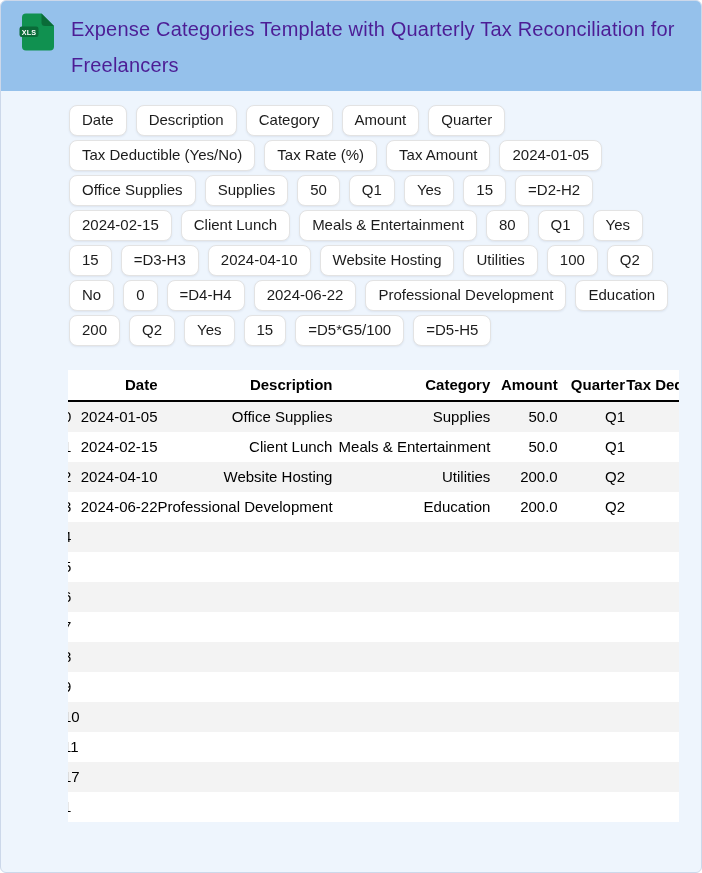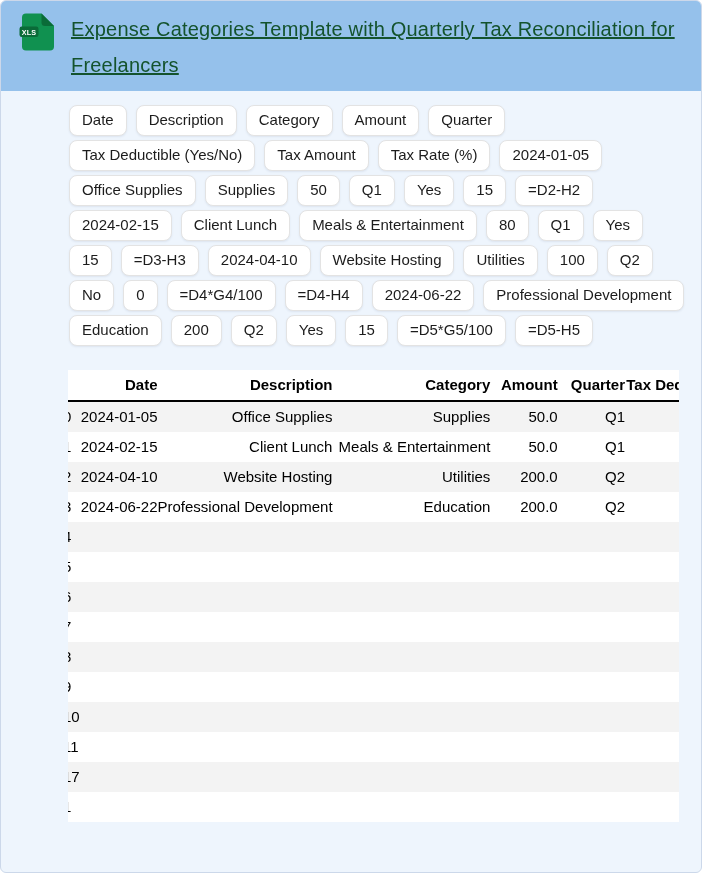--- a/index.html
+++ b/index.html
@@ -21,26 +21,25 @@
     overflow:hidden;
     position:relative;
   }
   
   .header{
     background:var(--header-blue);
     padding:10px 16px 8px 12px;
     min-height:90px;
   }
   .header .title{
-    color:#14532d;
+    color:#4c1d95;
     font-size:20px;
     line-height:36px;
     font-weight:500;
     letter-spacing:.2px;
-    text-decoration:underline;
   }
   .xls-icon{
     float:left;
     width:36px;height:38px;
     margin:2px 16px 0 6px;
   }
   
   .chips{
     margin:14px 10px 0 68px;
     display:flex;
@@ -120,22 +119,22 @@
     </p>
   </div>
 
   <div class="chips">
       <span class="chip">Date</span>
       <span class="chip">Description</span>
       <span class="chip">Category</span>
       <span class="chip">Amount</span>
       <span class="chip">Quarter</span>
       <span class="chip">Tax Deductible (Yes/No)</span>
+      <span class="chip">Tax Rate (%)</span>
       <span class="chip">Tax Amount</span>
-      <span class="chip">Tax Rate (%)</span>
       <span class="chip">2024-01-05</span>
       <span class="chip">Office Supplies</span>
       <span class="chip">Supplies</span>
       <span class="chip">50</span>
       <span class="chip">Q1</span>
       <span class="chip">Yes</span>
       <span class="chip">15</span>
       <span class="chip">=D2-H2</span>
       <span class="chip">2024-02-15</span>
       <span class="chip">Client Lunch</span>
@@ -145,21 +144,20 @@
       <span class="chip">Yes</span>
       <span class="chip">15</span>
       <span class="chip">=D3-H3</span>
       <span class="chip">2024-04-10</span>
       <span class="chip">Website Hosting</span>
       <span class="chip">Utilities</span>
       <span class="chip">100</span>
       <span class="chip">Q2</span>
       <span class="chip">No</span>
       <span class="chip">0</span>
-      <span class="chip">=D4*G4/100</span>
       <span class="chip">=D4-H4</span>
       <span class="chip">2024-06-22</span>
       <span class="chip">Professional Development</span>
       <span class="chip">Education</span>
       <span class="chip">200</span>
       <span class="chip">Q2</span>
       <span class="chip">Yes</span>
       <span class="chip">15</span>
       <span class="chip">=D5*G5/100</span>
       <span class="chip">=D5-H5</span>

